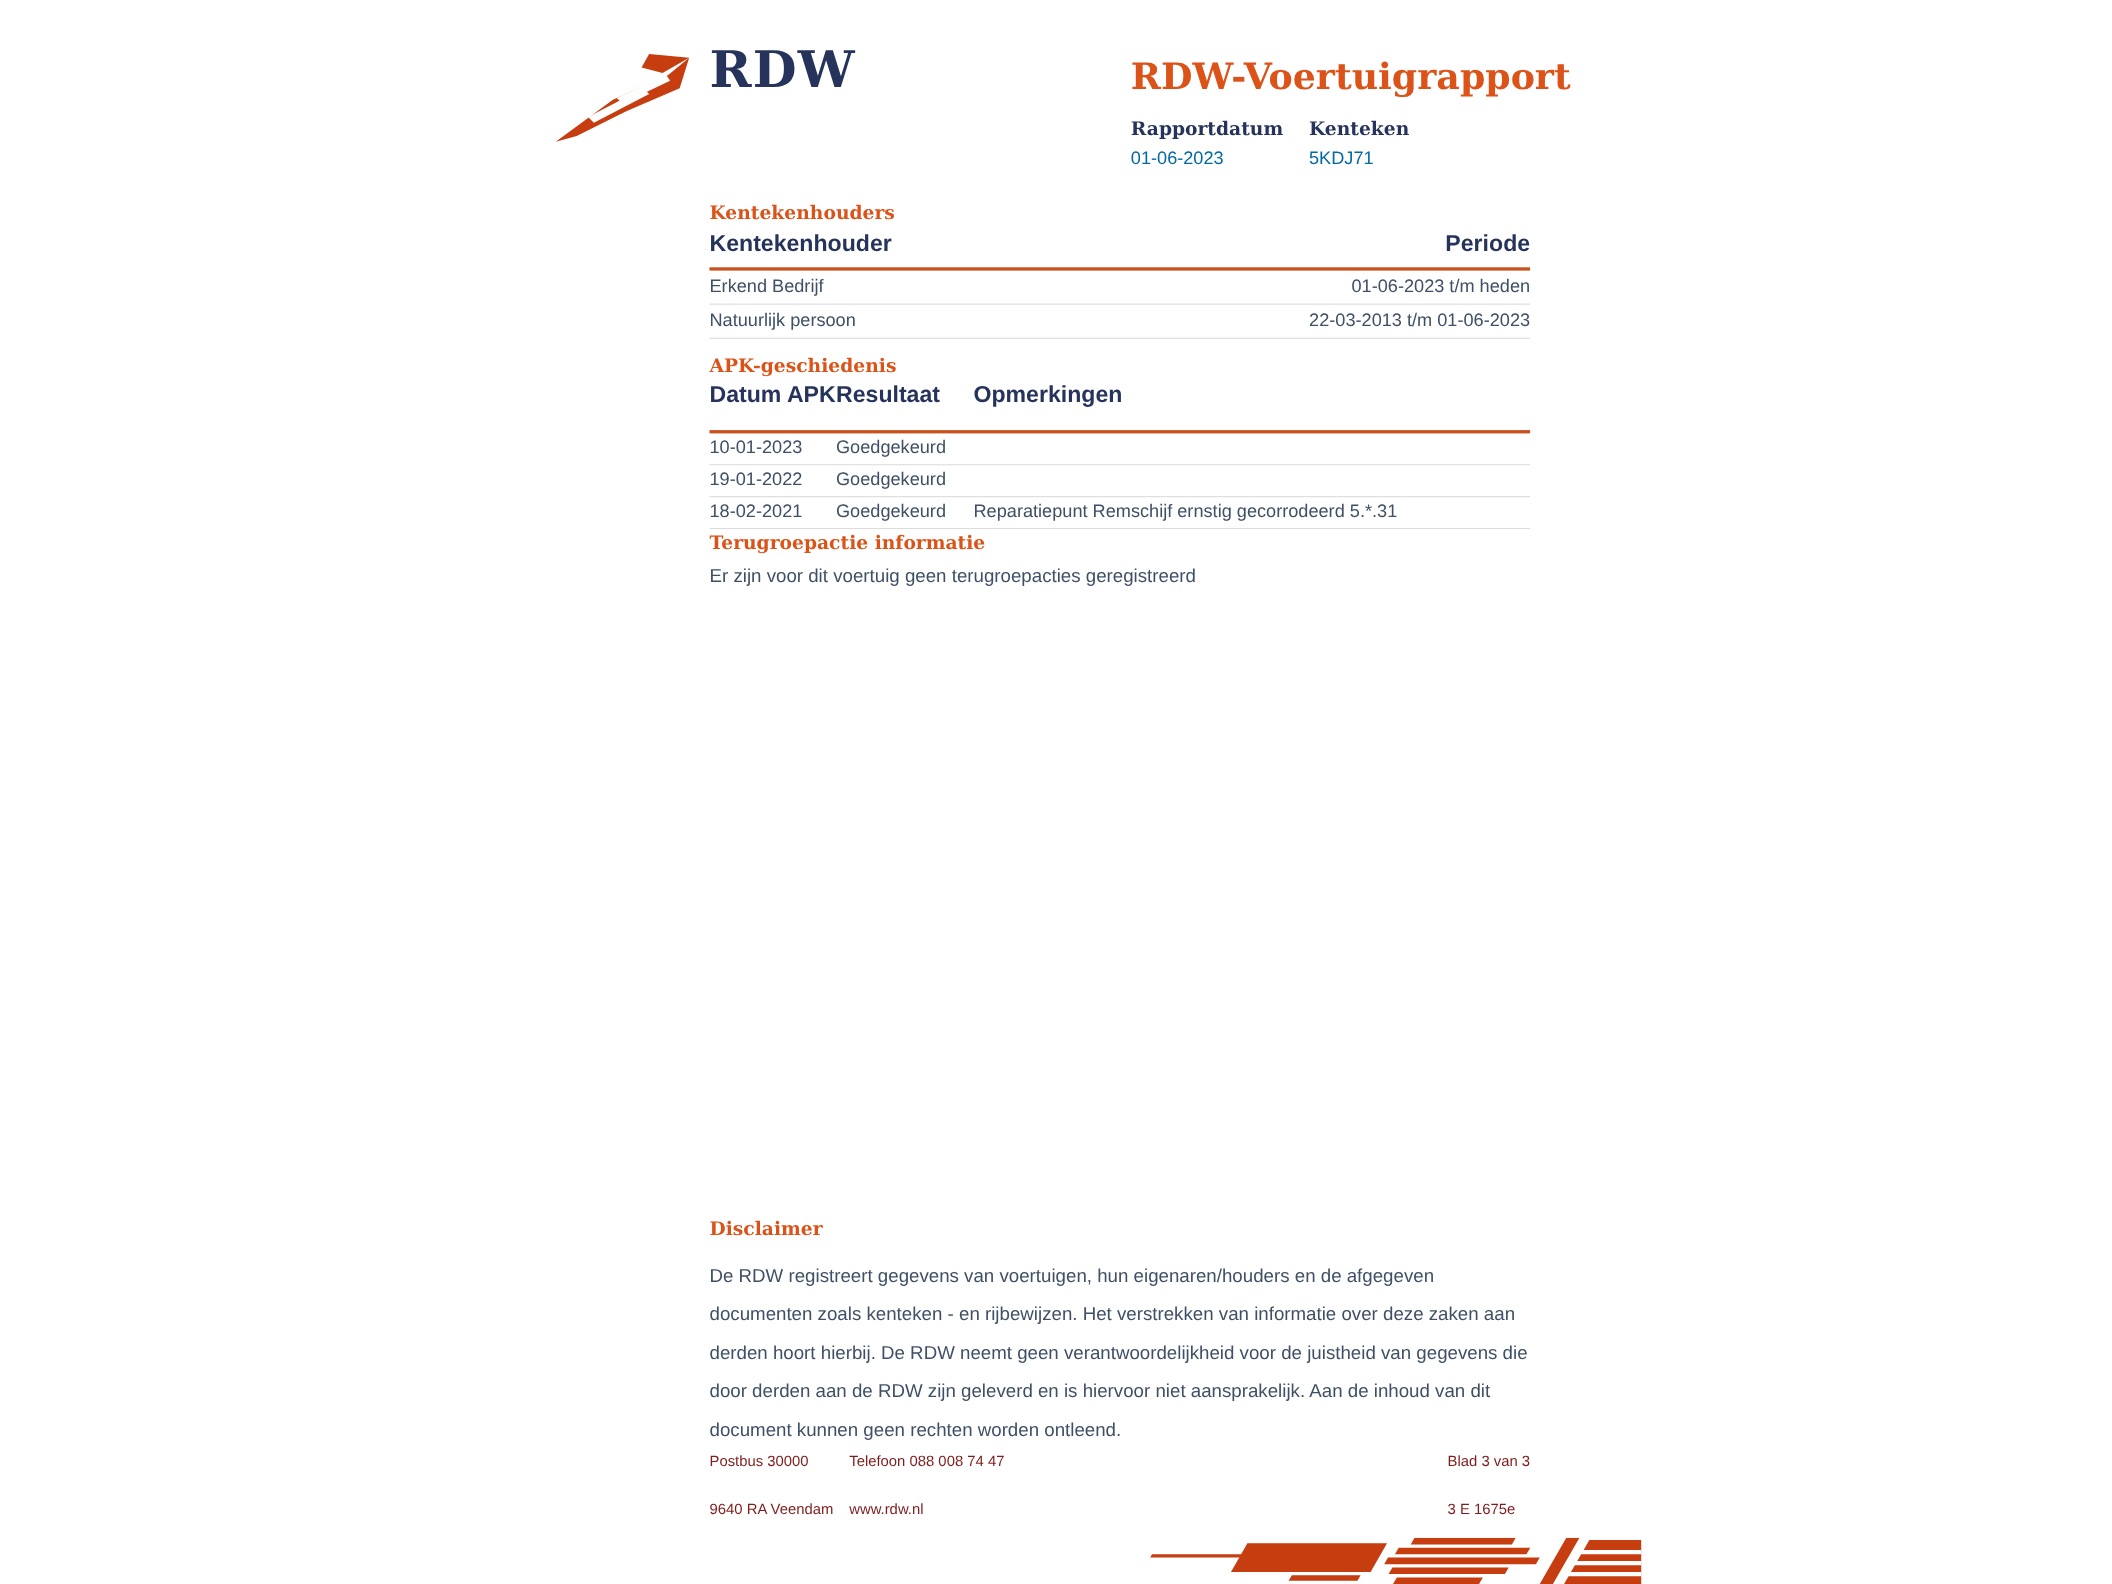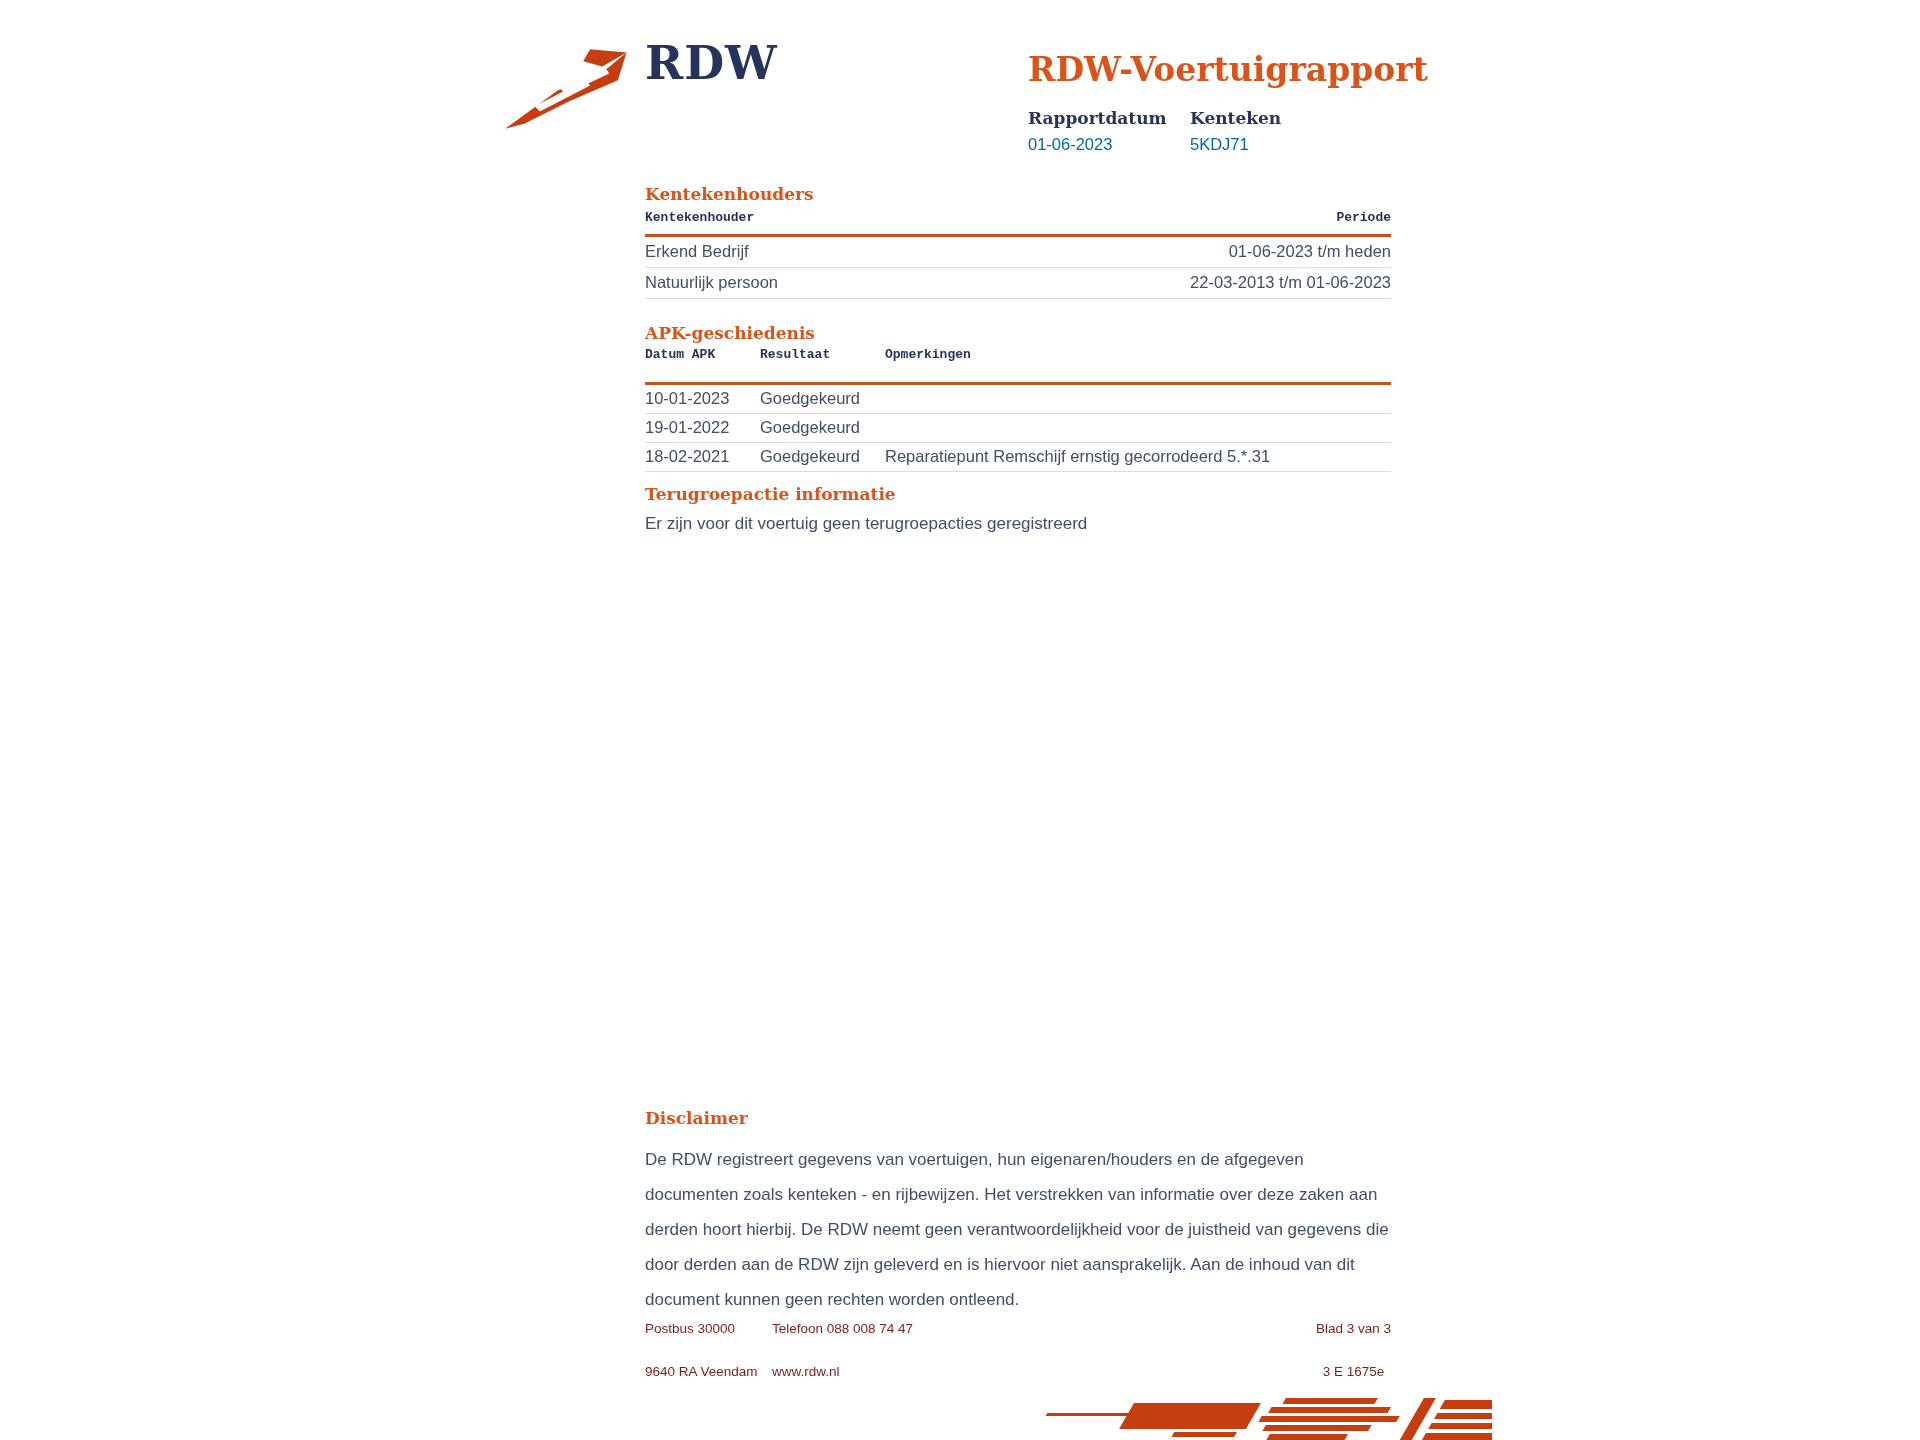--- a/index.html
+++ b/index.html
@@ -36,22 +36,22 @@
   }
   .meta-value { margin-top: 7px; font-size: 16.5px; color: #0369a1; }
 
   
   .section-heading {
     font-family: "DejaVu Serif", "Liberation Serif", serif;
     font-weight: 700; font-size: 17px; color: #DB5319;
     line-height: 20px;
   }
   .th {
-    font-family: Liberation Mono, monospace;
-    font-weight: 700; font-size: 13px; color: #26345B;
+    font-family: Liberation Sans, sans-serif;
+    font-weight: 700; font-size: 21px; color: #26345B;
   }
   .cell { font-size: 16.5px; color: #3E4F66; }
 
   #holders { left: 645px; top: 184px; width: 746px; }
   .holders-head {
     display: flex; justify-content: space-between;
     margin-top: 6px; padding-bottom: 9px;
     border-bottom: 3px solid #C8511C;
   }
   .holders-row {
@@ -74,21 +74,21 @@
   #disclaimer { left: 645px; top: 1108px; width: 752px; }
   .disclaimer-text { margin-top: 14px; font-size: 17px; line-height: 35px; }
 
   
   #footer {
     left: 645px; top: 1321px; width: 746px;
     display: grid; grid-template-columns: 127px 1fr auto;
     row-gap: 28px;
     font-size: 13.5px; color: #7f1d1d;
   }
-  .footer-right { text-align: center; }
+  .footer-right { text-align: left; }
 
   #footer-art { left: 1032px; top: 1398px; width: 460px; height: 42px; }
 </style>
 </head>
 <body>
 
 <div class="abs" id="logo">
   <svg width="130" height="90" viewBox="0 0 150 100" xmlns="http://www.w3.org/2000/svg">
     <g fill="#C63D10">
       <polygon points="6,96 66,52 124,26 146,8 136,40 80,64 28,90"></polygon>

